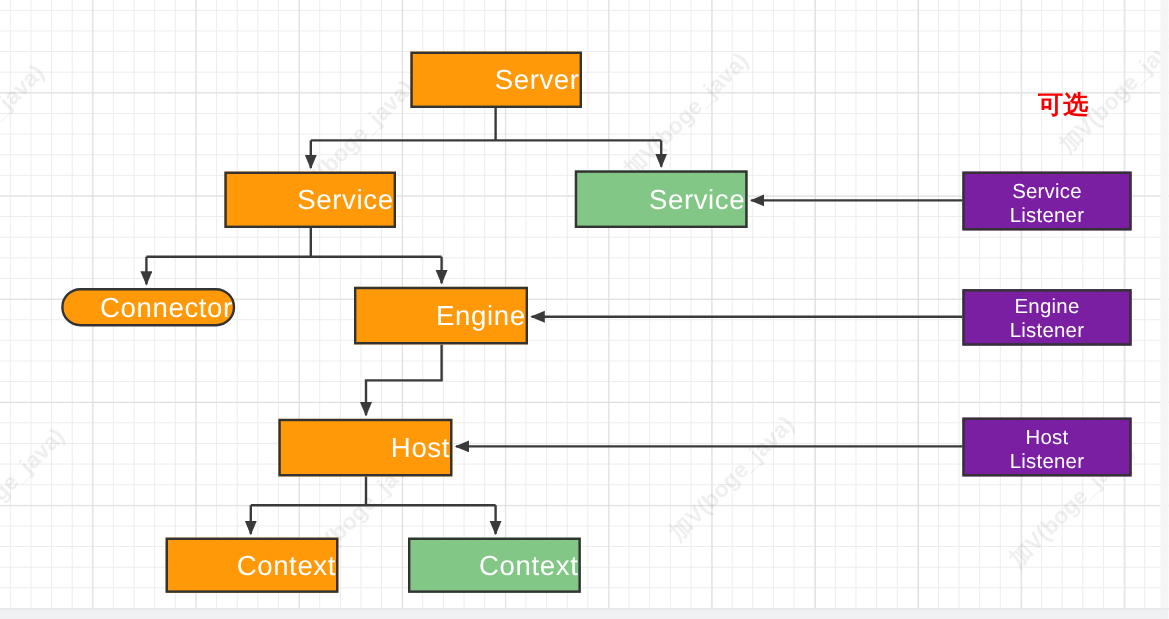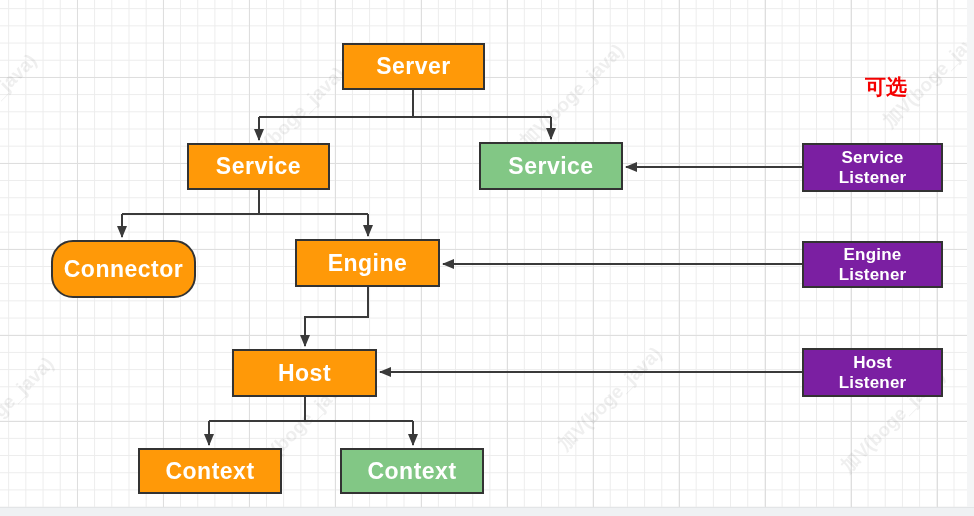--- a/index.html
+++ b/index.html
@@ -9,23 +9,23 @@
     background-color:#ffffff;
     background-image:
       linear-gradient(#dedede 1px, transparent 1px),
       linear-gradient(90deg, #dedede 1px, transparent 1px),
       linear-gradient(#ececec 1px, transparent 1px),
       linear-gradient(90deg, #ececec 1px, transparent 1px);
     background-size:86px 86px, 86px 86px, 17.2px 17.2px, 17.2px 17.2px;
     background-position:-9px -9px;
   }
   .node{
-    position:absolute;display:flex;align-items:center;justify-content:center;
+    position:absolute;display:flex;align-items:center;justify-content:flex-end;
     box-sizing:border-box;border:2px solid #333333;
-    color:#ffffff;font-weight:bold;font-size:23px;letter-spacing:0.5px;
+    color:#ffffff;font-weight:normal;font-size:23px;letter-spacing:0.5px;
     text-align:center;
   }
   .node.orange{background:var(--orange,#FF9908);}
   .node.green{background:var(--green,#82C785);}
   .node.purple{
     background:var(--purple,#7B1FA2);
     flex-direction:column;font-size:17px;line-height:20px;letter-spacing:0.2px;
   }
   .edges{position:absolute;left:0;top:0;width:974px;height:516px;}
   .edges path.ln{stroke:var(--line,#3a3a3a);stroke-width:2;fill:none;}
@@ -98,21 +98,21 @@
   </div>
 
   <div class="node orange" style="left:187px;top:143px;width:143px;height:47px;">
     <span>Service</span>
   </div>
 
   <div class="node green" style="left:479px;top:142px;width:144px;height:48px;">
     <span>Service</span>
   </div>
 
-  <div class="node orange" style="left:51px;top:240px;width:145px;height:58px;border-radius:22px;">
+  <div class="node orange" style="left:51px;top:240px;width:145px;height:32px;border-radius:22px;">
     <span>Connector</span>
   </div>
 
   <div class="node orange" style="left:295px;top:239px;width:145px;height:48px;">
     <span>Engine</span>
   </div>
 
   <div class="node orange" style="left:232px;top:349px;width:145px;height:48px;">
     <span>Host</span>
   </div>

